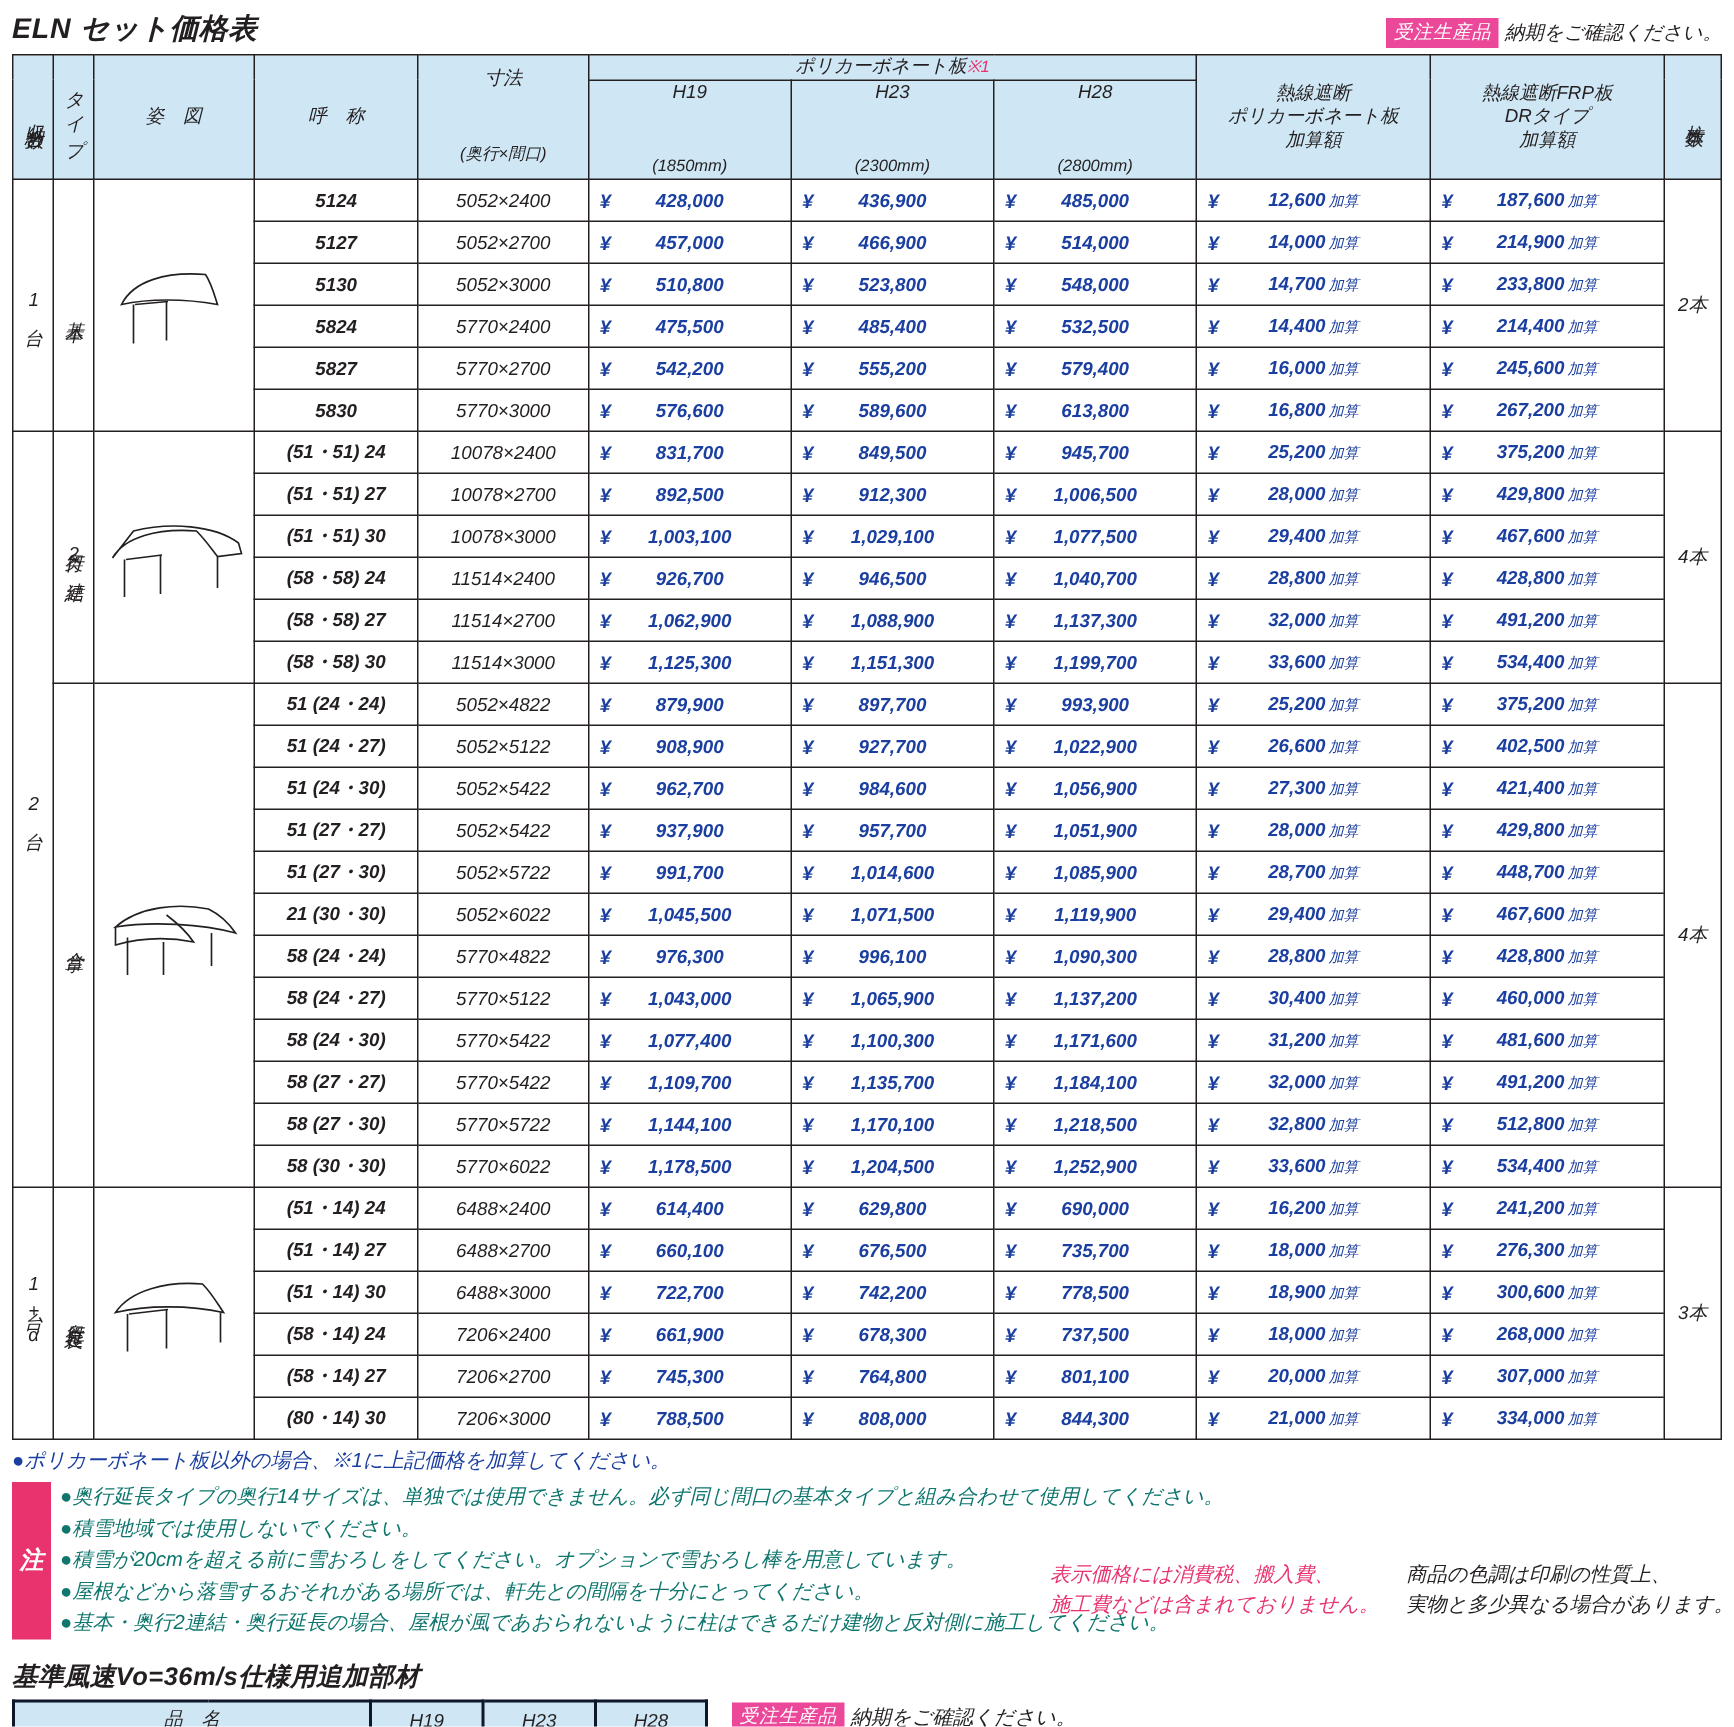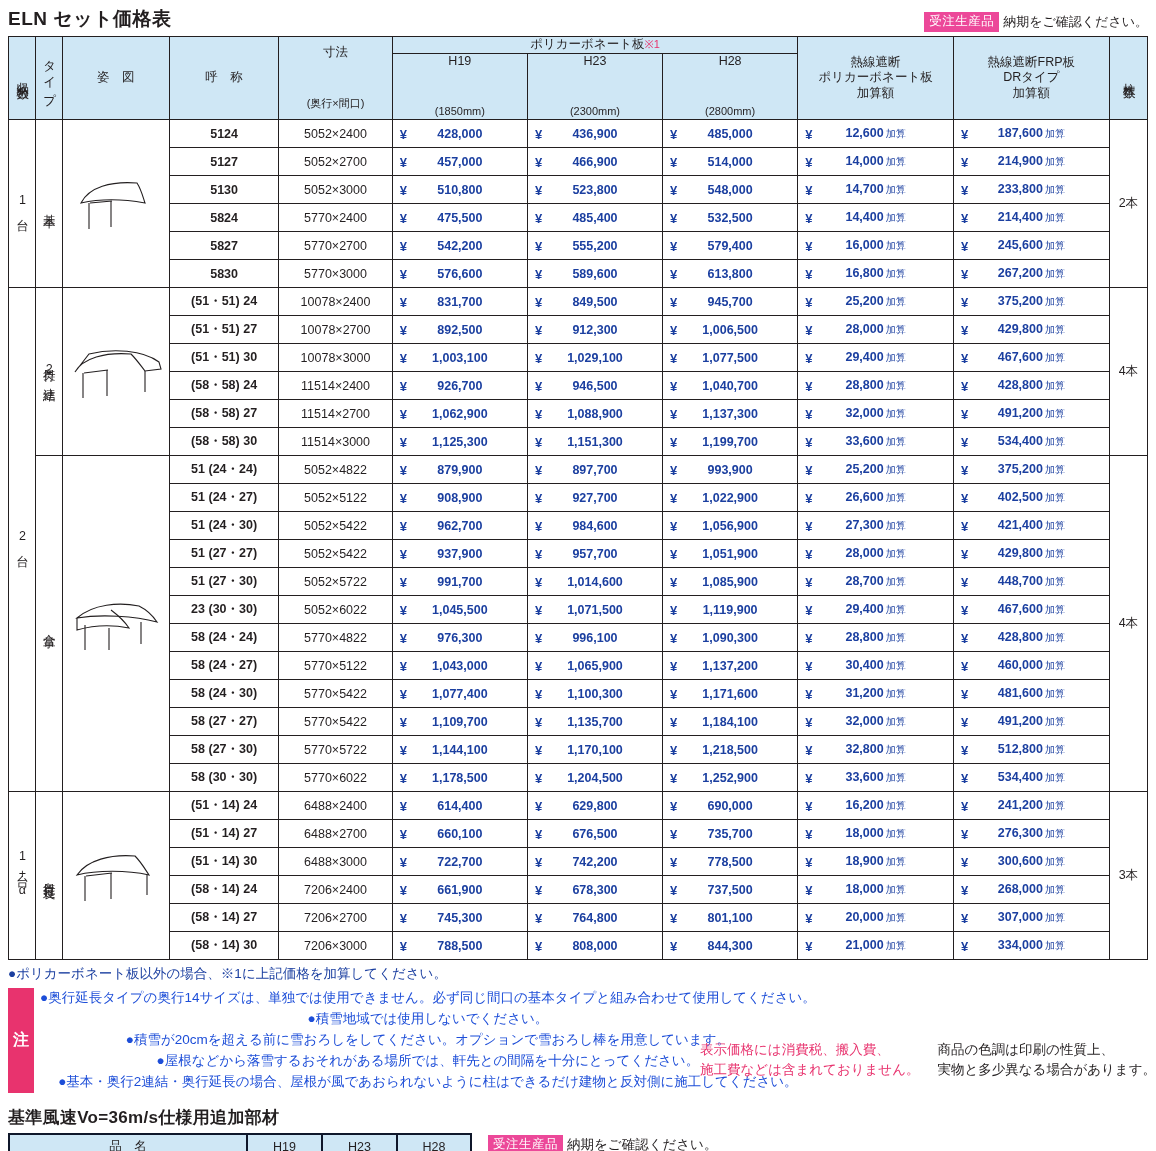--- a/index.html
+++ b/index.html
@@ -4,21 +4,21 @@
 <style>
   * { box-sizing: border-box; }
   body {
     margin: 0;
     width: 1156px;
     background: #ffffff;
     font-family: "Liberation Sans", sans-serif;
     color: #231f20;
     -webkit-font-smoothing: none;
   }
-  .page { position: relative; width: 1156px; height: 1151px; padding: 6px 8px 0 8px; }
+  .page { position: relative; width: 1156px; height: 1151px; padding: 6px 8px 0 8px; font-style: italic; }
 
   
   .title-row { display: flex; align-items: flex-end; justify-content: space-between; height: 26px; }
   .doc-title { font-size: 19px; font-weight: bold; letter-spacing: 0.5px; }
   .title-right { display: flex; align-items: center; gap: 4px; font-size: 13px; }
   .order-badge {
     background: #ec4899; color: #fff; font-size: 12.5px; padding: 1px 5px 2px 5px;
     letter-spacing: 0.5px;
   }
 
@@ -59,21 +59,21 @@
 
   
   .caution { display: flex; margin-top: 5px; }
   .caution-tag {
     background: #e8336e; color: #fff; width: 26px; flex: 0 0 26px;
     display: flex; align-items: center; justify-content: center;
     font-size: 16px; font-weight: bold;
   }
   .caution-body { padding-left: 6px; font-size: 13.5px; line-height: 1.55; }
   .caution-body div { white-space: nowrap; }
-  .caution-body .d { color: #1d4ed8; text-align: center; }
+  .caution-body .d { color: #0f766e; }
 
   
   .sec2-title { margin-top: 13px; font-size: 17px; font-weight: bold; letter-spacing: 0.3px; }
   .bottom-wrap { display: flex; align-items: flex-start; margin-top: 4px; }
   table.sup { border-collapse: collapse; table-layout: fixed; width: 462px; }
   table.sup th, table.sup td { border: 2px solid #0f172a; font-size: 12.5px; text-align: center; padding: 0; height: 26px; }
   table.sup thead th { background: #cfe7f5; font-weight: normal; }
   .bottom-right { margin-left: 16px; padding-top: 2px; display: flex; align-items: center; gap: 4px; font-size: 13.5px; }
 
   .footnotes { position: absolute; left: 700px; top: 1040px; display: flex; gap: 18px; font-size: 13.5px; line-height: 1.5; }
@@ -335,21 +335,21 @@
         <tr class="r">
           <td class="name">51 (27・30)</td>
           <td class="dim">5052×5722</td>
           <td class="price"><span class="yen">¥</span>991,700</td>
           <td class="price"><span class="yen">¥</span>1,014,600</td>
           <td class="price"><span class="yen">¥</span>1,085,900</td>
           <td class="price"><span class="yen">¥</span>28,700<span class="add-suffix">加算</span></td>
           <td class="price"><span class="yen">¥</span>448,700<span class="add-suffix">加算</span></td>
         </tr>
         <tr class="r">
-          <td class="name">23 (30・30)</td>
+          <td class="name">21 (30・30)</td>
           <td class="dim">5052×6022</td>
           <td class="price"><span class="yen">¥</span>1,045,500</td>
           <td class="price"><span class="yen">¥</span>1,071,500</td>
           <td class="price"><span class="yen">¥</span>1,119,900</td>
           <td class="price"><span class="yen">¥</span>29,400<span class="add-suffix">加算</span></td>
           <td class="price"><span class="yen">¥</span>467,600<span class="add-suffix">加算</span></td>
         </tr>
         <tr class="r">
           <td class="name">58 (24・24)</td>
           <td class="dim">5770×4822</td>
@@ -457,21 +457,21 @@
         <tr class="r">
           <td class="name">(58・14) 27</td>
           <td class="dim">7206×2700</td>
           <td class="price"><span class="yen">¥</span>745,300</td>
           <td class="price"><span class="yen">¥</span>764,800</td>
           <td class="price"><span class="yen">¥</span>801,100</td>
           <td class="price"><span class="yen">¥</span>20,000<span class="add-suffix">加算</span></td>
           <td class="price"><span class="yen">¥</span>307,000<span class="add-suffix">加算</span></td>
         </tr>
         <tr class="r grp-end">
-          <td class="name">(58・14) 30</td>
+          <td class="name">(80・14) 30</td>
           <td class="dim">7206×3000</td>
           <td class="price"><span class="yen">¥</span>788,500</td>
           <td class="price"><span class="yen">¥</span>808,000</td>
           <td class="price"><span class="yen">¥</span>844,300</td>
           <td class="price"><span class="yen">¥</span>21,000<span class="add-suffix">加算</span></td>
           <td class="price"><span class="yen">¥</span>334,000<span class="add-suffix">加算</span></td>
         </tr>
       </tbody>
   </table>
 

